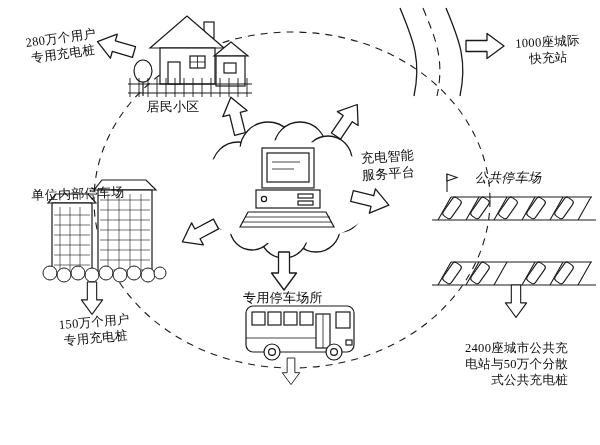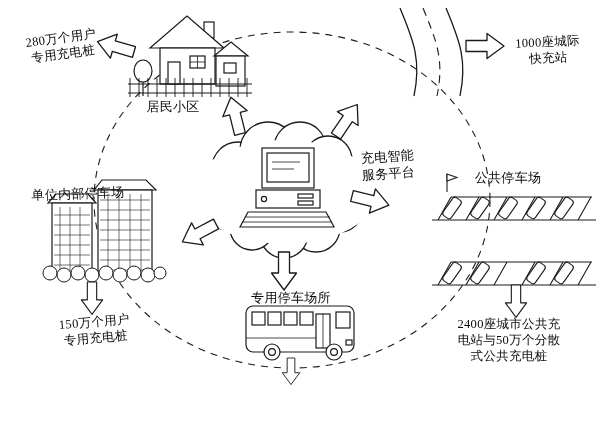--- a/index.html
+++ b/index.html
@@ -6,21 +6,21 @@
   .stage{
     position:relative;width:600px;height:445px;background:#ffffff;overflow:hidden;
     font-family:"Liberation Serif","DejaVu Serif",serif;color:#000;
   }
   .stage svg{position:absolute;left:0;top:0;}
   .lbl{
     position:absolute;white-space:pre-line;text-align:center;
     font-size:12.5px;line-height:1.28;color:#0a0a0a;letter-spacing:0.3px;
   }
   .lbl.big{font-size:13px;}
-  .lbl.left{text-align:center;}
+  .lbl.left{text-align:right;margin-top:24px;}
 </style>
 </head>
 <body>
 
 <div class="stage">
 
   <svg width="600" height="445" viewBox="0 0 600 445">
     <defs>
       <path id="block-arrow" d="M0 -5.5 L21 -5.5 L21 -12.5 L38 0 L21 12.5 L21 5.5 L0 5.5 Z"></path>
       <rect id="car" x="-11" y="-5" width="22" height="10" rx="3"></rect>
@@ -176,22 +176,22 @@
 快充站</div>
 
   <div class="lbl big" style="left:358px;top:149px;width:60px;transform:rotate(-4deg);">充电智能
 服务平台</div>
 
   <div class="lbl big" style="left:28px;top:186px;width:100px;transform:rotate(-2deg);">单位内部停车场</div>
 
   <div class="lbl" style="left:40px;top:314px;width:110px;transform:rotate(-5deg);">150万个用户
 专用充电桩</div>
 
-  <div class="lbl big" style="left:472px;top:170px;width:72px;">公共停车场</div>
+  <div class="lbl big" style="left:472px;top:170px;width:72px;font-style:italic;">公共停车场</div>
 
   <div class="lbl left" style="left:450px;top:316px;width:118px;">2400座城市公共充
 电站与50万个分散
 式公共充电桩</div>
 
-  <div class="lbl big" style="left:240px;top:290px;width:86px;margin-left:8px;">专用停车场所</div>
+  <div class="lbl big" style="left:240px;top:290px;width:86px;">专用停车场所</div>
 
 
 </div>
 
 </body></html>

